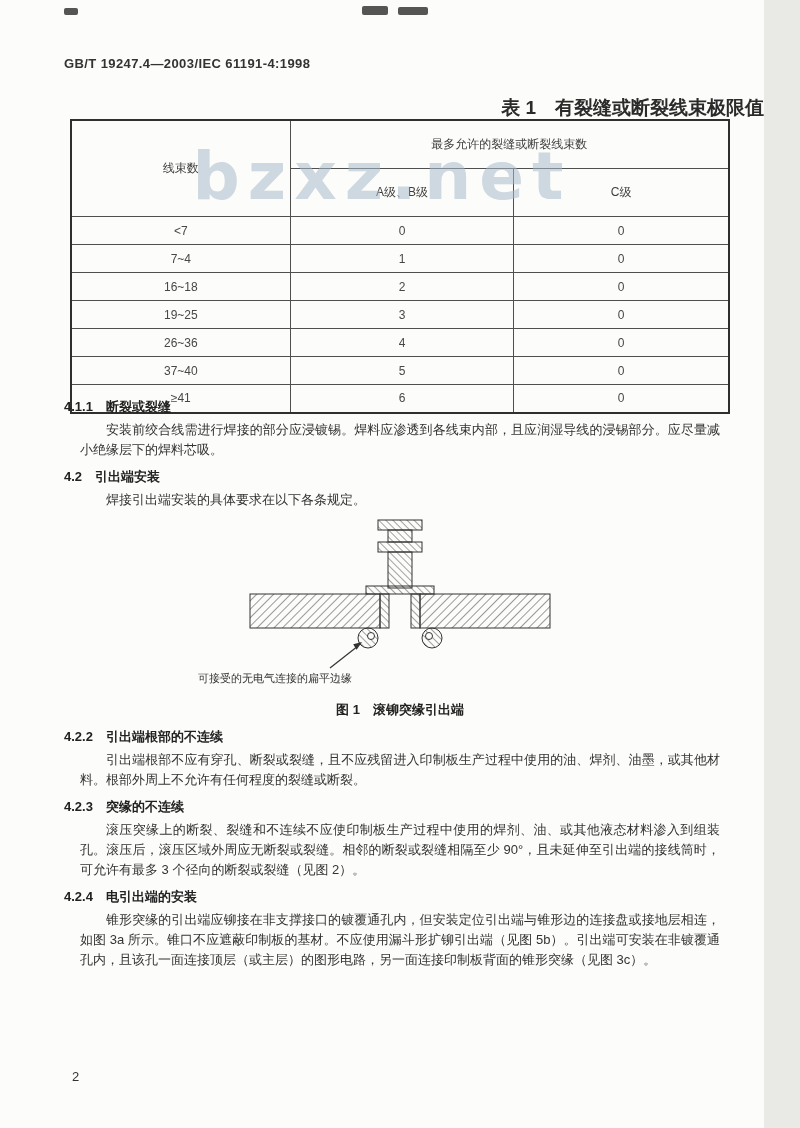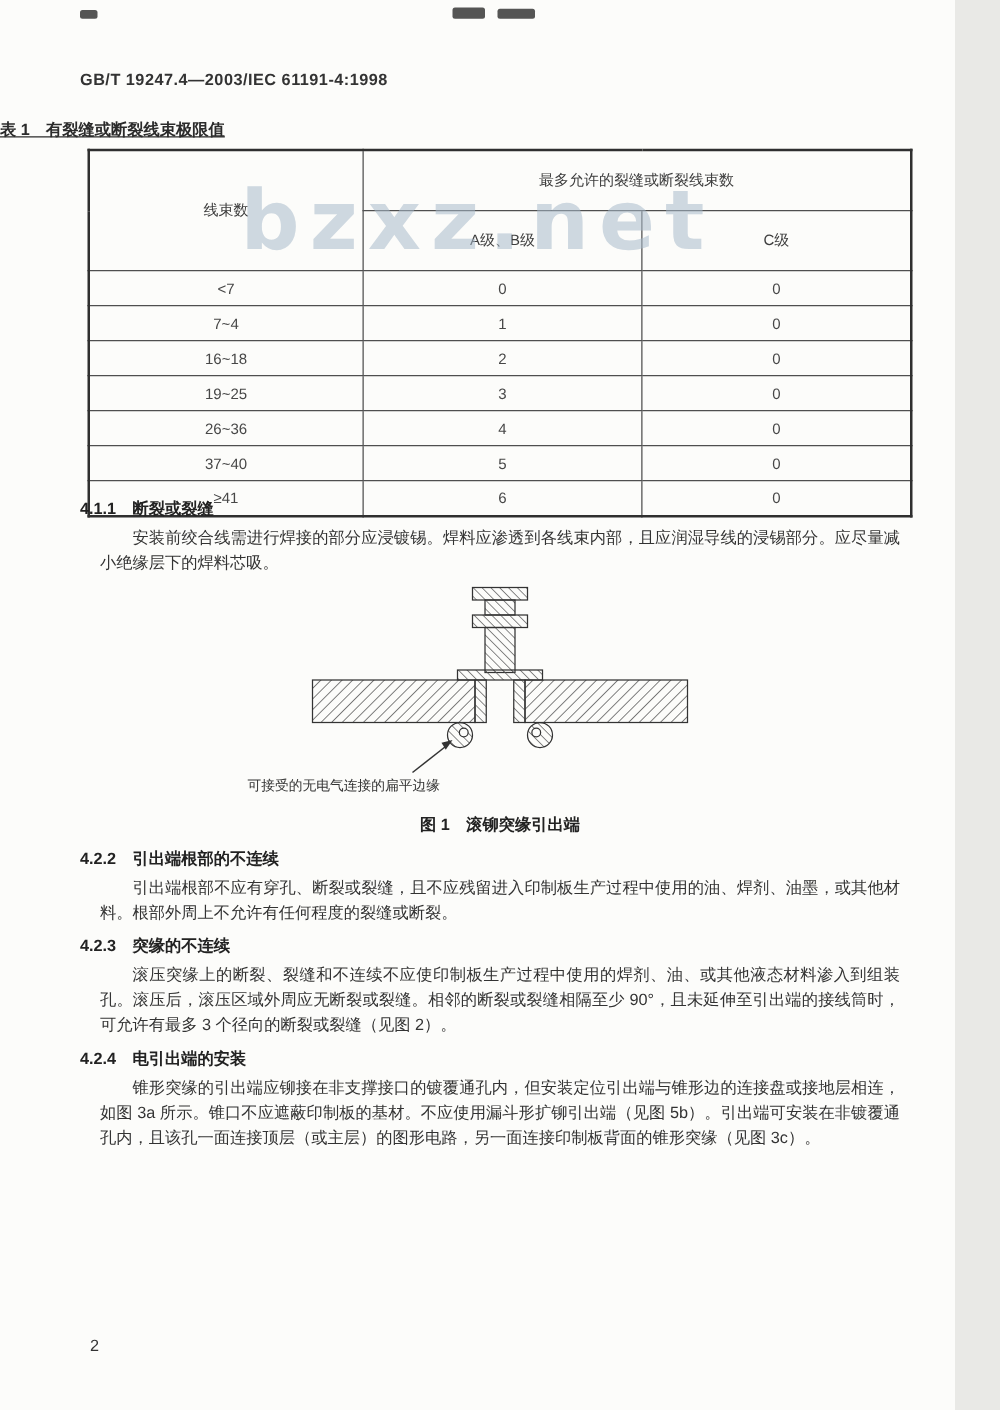--- a/index.html
+++ b/index.html
@@ -5,22 +5,22 @@
   * { margin:0; padding:0; box-sizing:border-box; }
   html,body { width:800px; height:1128px; }
   body { font-family:"Liberation Sans","DejaVu Sans",sans-serif; background:#e9e9e6; }
   .page { position:relative; width:764px; height:1128px; background:#fcfcfa; color:#2e2e2e; overflow:hidden; }
 
   .scan-artifact { position:absolute; background:#2a2a2a; border-radius:2px; opacity:.8; }
 
   .doc-header { position:absolute; top:56px; left:64px; font-size:13px; font-weight:bold;
                 letter-spacing:.4px; color:#333; }
 
-  .table-title { position:absolute; top:95px; left:0; width:100%; text-align:left;
-                 font-size:13px; font-weight:bold; color:#2b2b2b;text-decoration:underline; }
+  .table-title { position:absolute; top:95px; left:0; width:100%; text-align:right;
+                 font-size:19px; font-weight:bold; color:#2b2b2b; }
 
   .table-wrap { position:absolute; top:119px; left:70px; width:660px; }
   table { width:100%; border-collapse:collapse; table-layout:fixed;
           font-size:12px; color:#474747; background:transparent; }
   table, th, td { border:1px solid #4f4f4f; }
   table { border-width:2px; border-color:#2f2f2f; }
   th { font-weight:normal; color:#3d3d3d; height:26px; text-align:center; padding:15px 4px; }
   td { height:28px; text-align:center; padding:2px 4px; }
 
   .watermark { position:absolute; top:138px; left:50%; transform:translateX(-50%);
@@ -110,20 +110,24 @@
         </tbody>
     </table>
   </div>
 
   <div class="content">
     <div id="sections-top">
         <div class="section">
           <div class="sec-heading">4.1.1　断裂或裂缝</div>
           <p>安装前绞合线需进行焊接的部分应浸镀锡。焊料应渗透到各线束内部，且应润湿导线的浸锡部分。应尽量减小绝缘层下的焊料芯吸。</p>
         </div>
+        <div class="section">
+          <div class="sec-heading">4.2　引出端安装</div>
+          <p>焊接引出端安装的具体要求在以下各条规定。</p>
+        </div>
       </div>
 
     <div class="figure-block">
       <svg width="420" height="176" viewBox="0 0 420 176">
         <defs>
           <pattern id="hb" width="6" height="6" patternUnits="userSpaceOnUse" patternTransform="rotate(45)">
             <line x1="0" y1="0" x2="0" y2="6" stroke="#555" stroke-width="1.2"></line>
           </pattern>
           <pattern id="ht" width="5" height="5" patternUnits="userSpaceOnUse" patternTransform="rotate(-45)">
             <line x1="0" y1="0" x2="0" y2="5" stroke="#555" stroke-width="1.1"></line>

